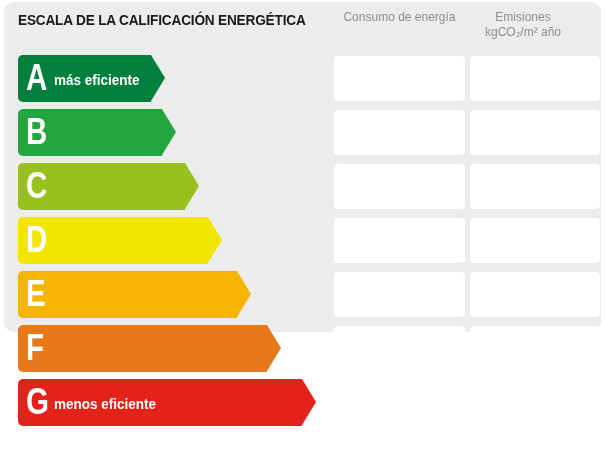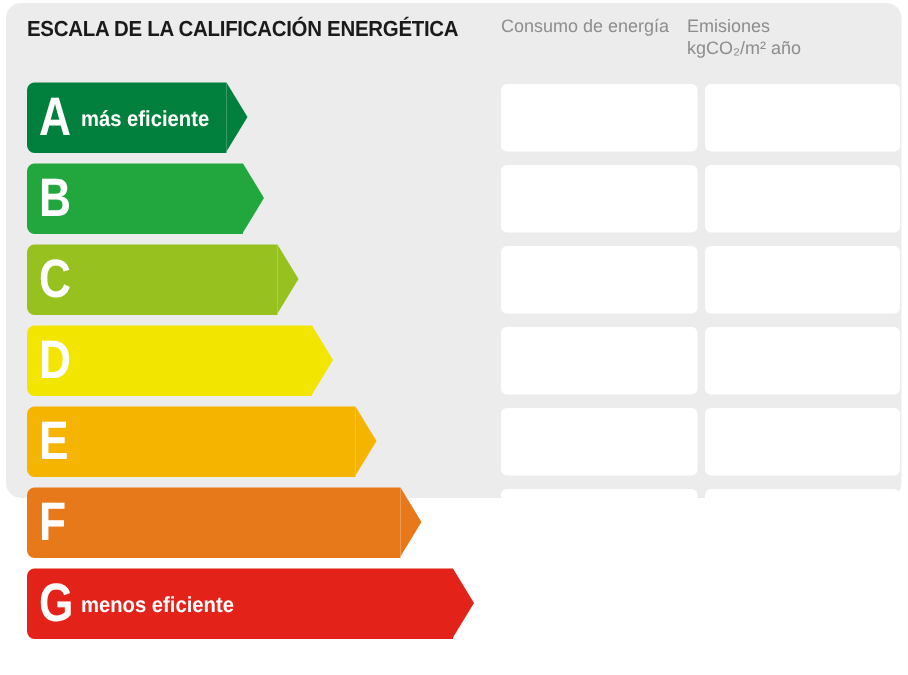--- a/index.html
+++ b/index.html
@@ -35,20 +35,21 @@
     letter-spacing: -0.2px;
     font-stretch: condensed;
     transform: scaleX(0.94);
     transform-origin: left center;
     white-space: nowrap;
   }
 
   .col-head {
     position: absolute;
     top: 8px;
+    text-align: center;
     font-size: 12px;
     color: #8d8d8d;
     line-height: 15px;
   }
   #head-consumo { left: 330px; width: 131px; }
   #head-emisiones { left: 454px; width: 130px; }
   .col-head .l2 { display: block; }
 
   
   .row {

